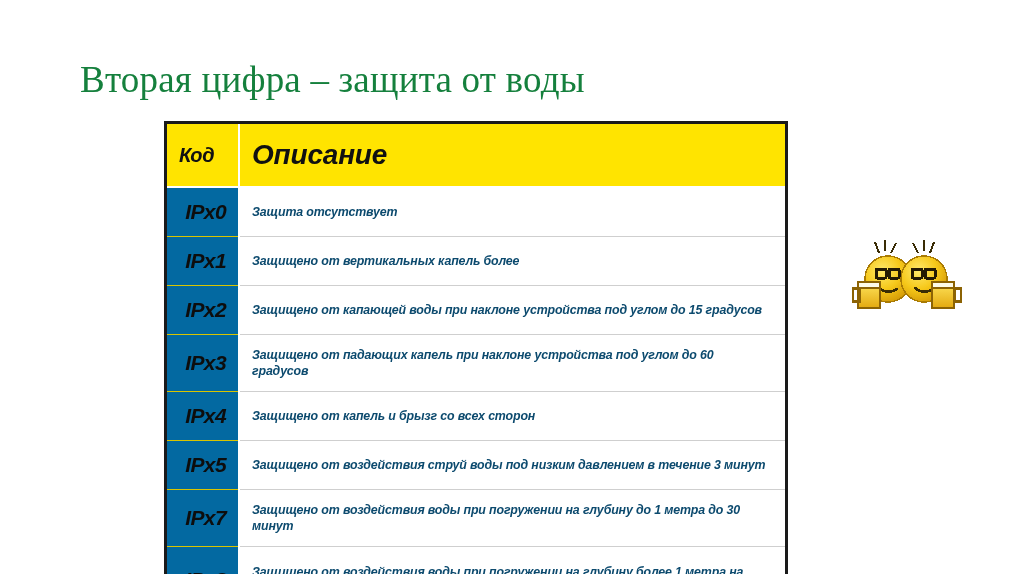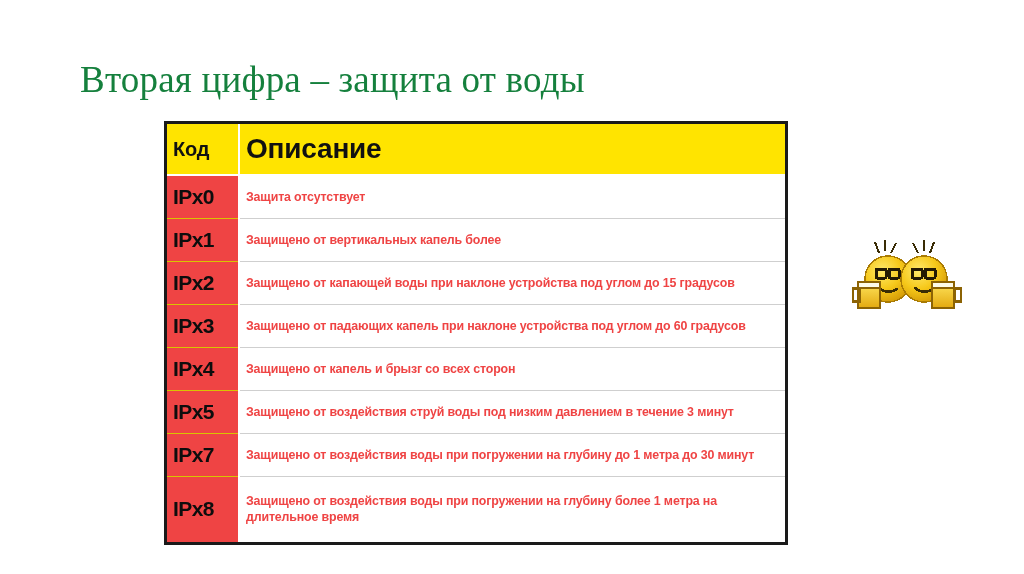--- a/index.html
+++ b/index.html
@@ -51,22 +51,23 @@
     width: 100%;
     border-collapse: collapse;
     table-layout: fixed;
   }
 
   .ip-table col.col-code { width: 72px; }
   .ip-table col.col-desc { width: auto; }
 
   .ip-table th,
   .ip-table td {
-    padding: 6px;
+    padding: 12px;
     vertical-align: middle;
+    font-style: italic;
   }
 
   
   .hdr-code,
   .hdr-desc {
     background: #ffe400;
     color: #111111;
     font-family: "Liberation Sans Narrow", "Liberation Sans", sans-serif;
     font-weight: bold;
     text-align: left;
@@ -79,35 +80,35 @@
     font-size: 20px;
     border-right: 2px solid #ffffff;
   }
   .hdr-desc {
     padding-left: 12px;
     font-size: 28px;
   }
 
   
   .cell-code {
-    background: #ef4444;
+    background: #0369a1;
     color: #0d0d0d;
     font-family: "Liberation Sans Narrow", "Liberation Sans", sans-serif;
     font-weight: bold;
     font-size: 21px;
     letter-spacing: -0.6px;
-    text-align: left;
+    text-align: right;
     padding: 0 2px;
     border-top: 1px solid #d9c400;
     border-right: 2px solid #ffffff;
   }
 
   .cell-desc {
     background: #ffffff;
-    color: #ef4444;
+    color: #0c4a6e;
     font-family: "Liberation Sans Narrow", "Liberation Sans", sans-serif;
     font-weight: bold;
     font-size: 12.4px;
     line-height: 16px;
     letter-spacing: -0.15px;
     padding: 4px 10px 4px 13px;
     border-top: 1px solid #cfcfcf;
   }
 
   tr.row-first .cell-code { border-top: 2px solid #ffffff; }

